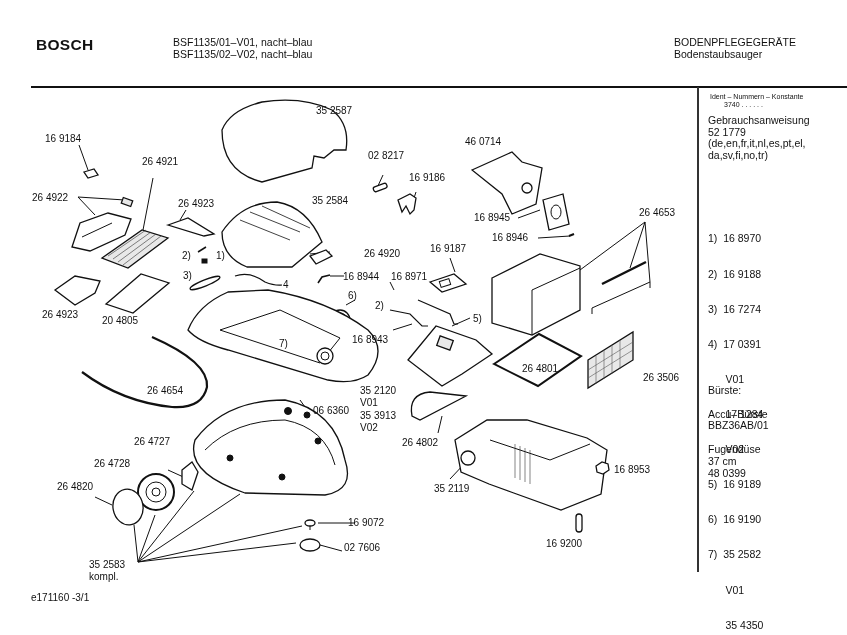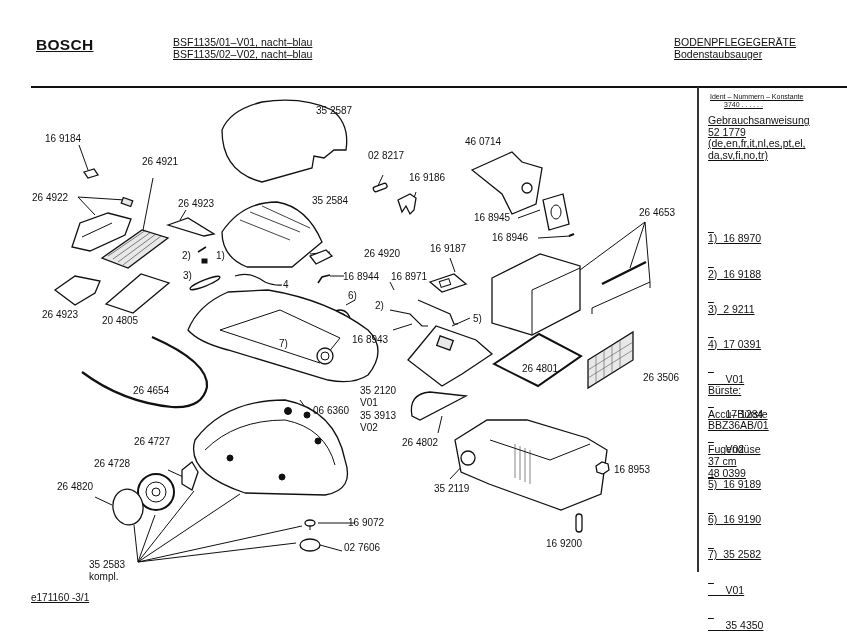--- a/index.html
+++ b/index.html
@@ -1,17 +1,17 @@
 <!DOCTYPE html>
 <html><head>
 <meta charset="utf-8">
 <style>
   html,body{margin:0;padding:0;background:#fff;}
   body{width:847px;height:635px;position:relative;overflow:hidden;font-family:"Liberation Sans",sans-serif;color:#111;}
-  .abs{position:absolute;text-decoration:underline;}
+  .abs{position:absolute;}
   .brand{left:36px;top:36px;font-weight:bold;font-size:15.5px;letter-spacing:0.3px;}
   .models{left:173px;top:36px;font-size:10.5px;line-height:12px;}
   .cat{left:674px;top:36px;font-size:10.5px;line-height:12px;}
   .rule{left:31px;top:86px;width:816px;height:0;border-top:2px solid #111;}
   .vrule{left:697px;top:87px;width:0;height:485px;border-left:2px solid #333;}
   .side{left:708px;font-size:10.5px;line-height:11.7px;}
   .ident{left:710px;top:93px;font-size:7px;line-height:8px;}
   .lbl{position:absolute;font-size:10px;line-height:11px;white-space:nowrap;}
   svg{position:absolute;left:0;top:0;}
   .ln{stroke:#111;stroke-width:1;fill:none;}
@@ -41,21 +41,21 @@
 </div>
 <div class="abs side" style="top:115px">
   <div>Gebrauchsanweisung</div>
   <div>52 1779</div>
   <div>(de,en,fr,it,nl,es,pt,el,</div>
   <div>da,sv,fi,no,tr)</div>
 </div>
 <div class="abs side" style="top:210px;white-space:pre">
   <div>1)  16 8970</div>
   <div>2)  16 9188</div>
-  <div>3)  2 9211</div>
+  <div>3)  16 7274</div>
   <div>4)  17 0391</div>
   <div>      V01</div>
   <div>      17 1284</div>
   <div>      V02</div>
   <div>5)  16 9189</div>
   <div>6)  16 9190</div>
   <div>7)  35 2582</div>
   <div>      V01</div>
   <div>      35 4350</div>
   
@@ -248,21 +248,21 @@
 <div class="lbl" style="left:474px;top:212px">16 8945</div>
 <div class="lbl" style="left:492px;top:232px">16 8946</div>
 <div class="lbl" style="left:639px;top:207px">26 4653</div>
 <div class="lbl" style="left:364px;top:248px">26 4920</div>
 <div class="lbl" style="left:343px;top:271px">16 8944</div>
 <div class="lbl" style="left:430px;top:243px">16 9187</div>
 <div class="lbl" style="left:391px;top:271px">16 8971</div>
 <div class="lbl" style="left:352px;top:334px">16 8943</div>
 <div class="lbl" style="left:522px;top:363px">26 4801</div>
 <div class="lbl" style="left:643px;top:372px">26 3506</div>
-<div class="lbl" style="left:133px;top:385px">26 4654</div>
+<div class="lbl" style="left:147px;top:385px">26 4654</div>
 <div class="lbl" style="left:313px;top:405px">06 6360</div>
 <div class="lbl" style="left:360px;top:385px">35 2120</div>
 <div class="lbl" style="left:360px;top:397px">V01</div>
 <div class="lbl" style="left:360px;top:410px">35 3913</div>
 <div class="lbl" style="left:360px;top:422px">V02</div>
 <div class="lbl" style="left:402px;top:437px">26 4802</div>
 <div class="lbl" style="left:134px;top:436px">26 4727</div>
 <div class="lbl" style="left:94px;top:458px">26 4728</div>
 <div class="lbl" style="left:57px;top:481px">26 4820</div>
 <div class="lbl" style="left:434px;top:483px">35 2119</div>

